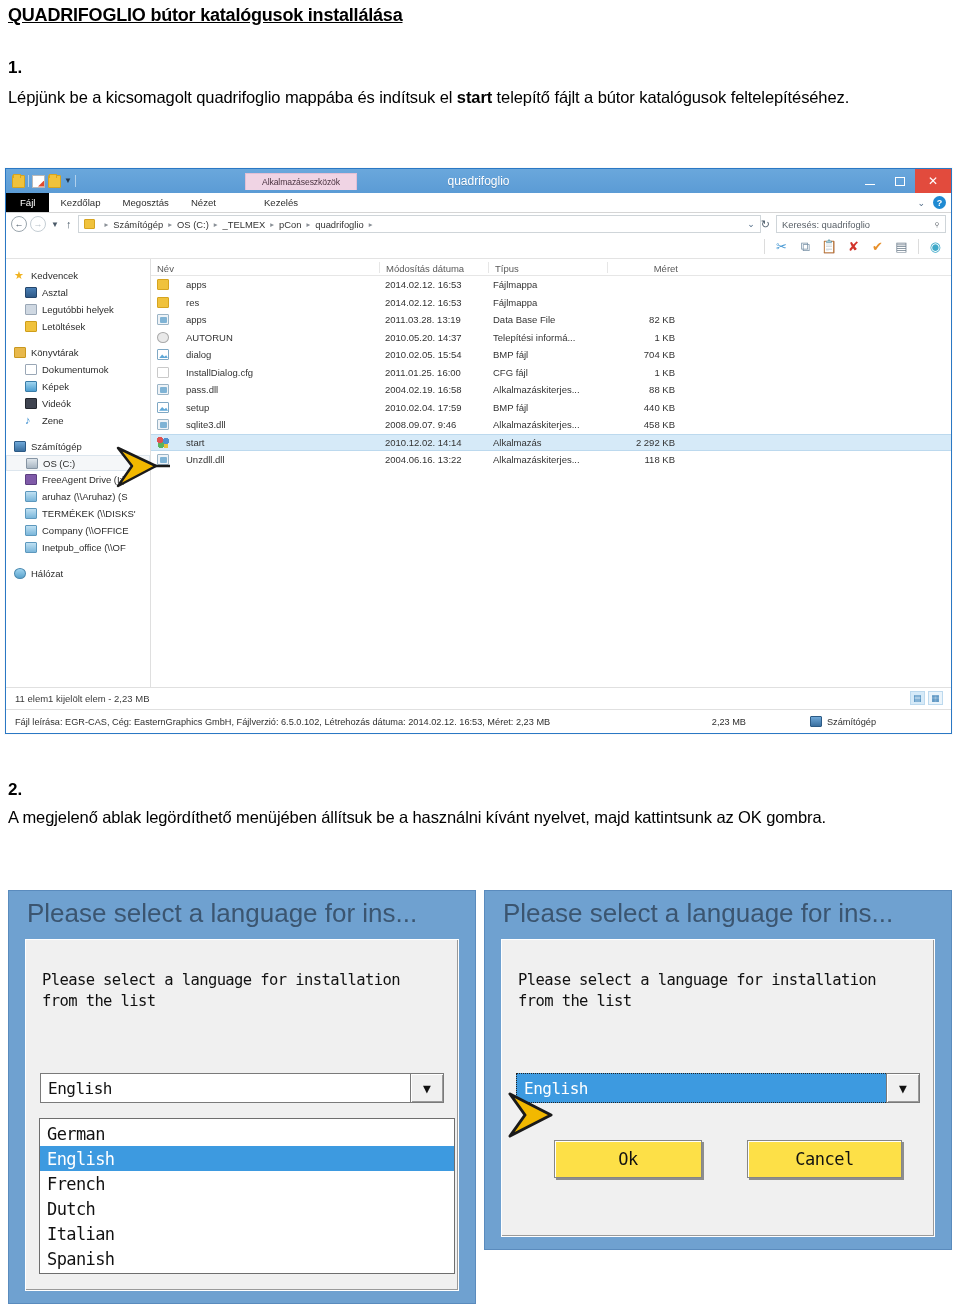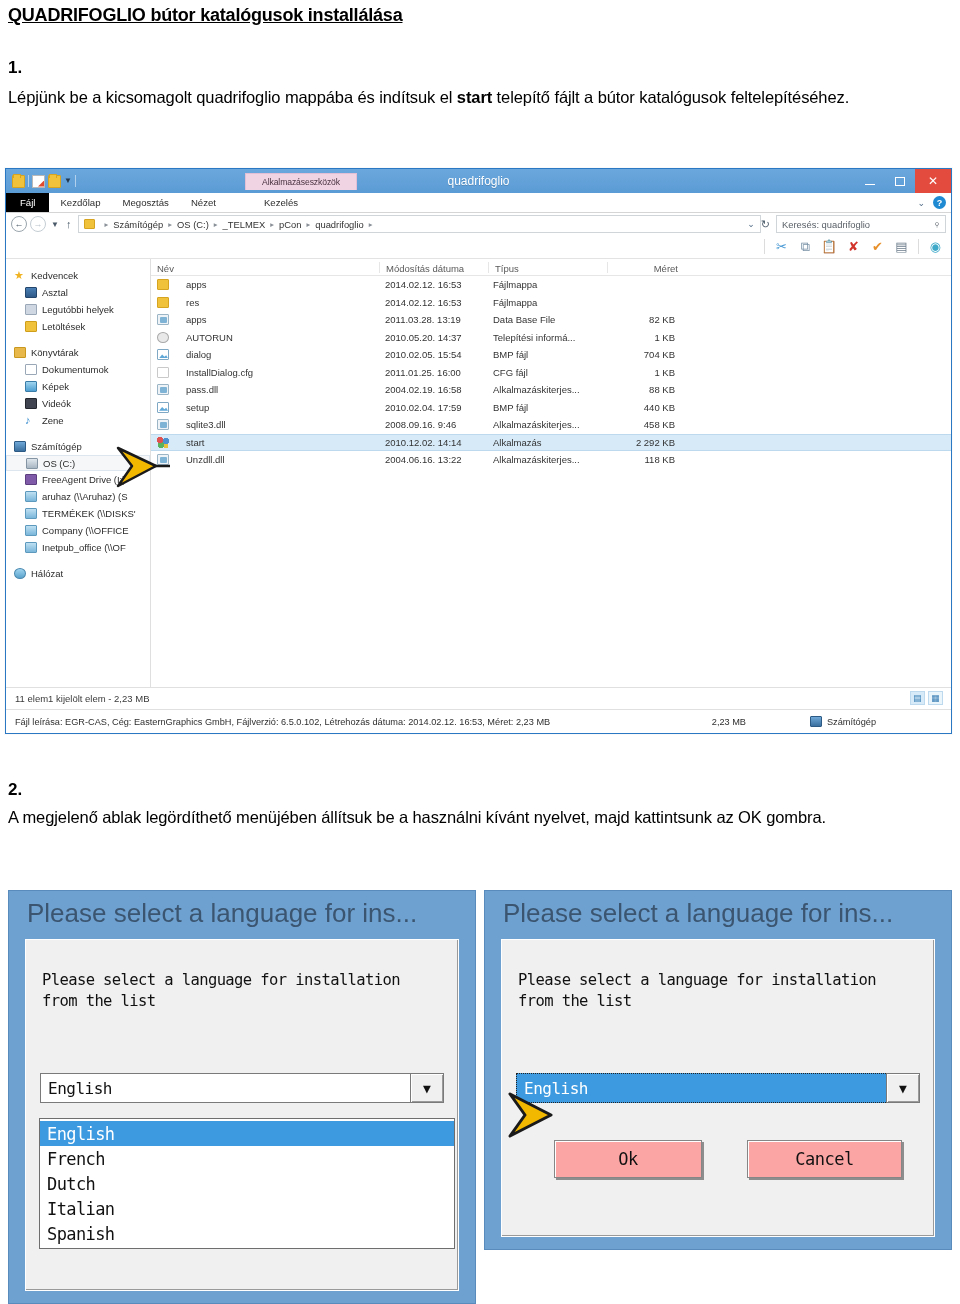--- a/index.html
+++ b/index.html
@@ -310,21 +310,21 @@
     padding:2px 0;
   }
   .dd-item{
     height:25px; display:flex; align-items:center; padding-left:7px;
     font-size:17px; color:#111; letter-spacing:-0.6px;
     font-family:"DejaVu Sans Mono", monospace;
   }
   .dd-item.sel{ background:#3d9ae0; color:#ffffff; }
   .dlg-btn{
     position:absolute; height:38px;
-    background:#fca5a5;
+    background:#fde047;
     border:1px solid #868686;
     box-shadow: inset 1px 1px 0 #ffffff, 2px 2px 0 #8d8d8d;
     display:flex; align-items:center; justify-content:center;
     font-size:17px; color:#111; letter-spacing:-0.5px;
     font-family:"DejaVu Sans Mono", monospace;
   }
 </style>
 </head>
 <body>
 
@@ -576,21 +576,21 @@
           </div>
         <div class="c c-date">2010.02.04. 17:59</div>
         <div class="c c-type">BMP fájl</div>
         <div class="c c-size">440 KB</div>
       </div>
       <div class="lp-row">
         <div class="c c-name cellname">
             <span class="fico fi-db"></span>
             <span>sqlite3.dll</span>
           </div>
-        <div class="c c-date">2008.09.16. 9:46</div>
+        <div class="c c-date">2008.09.07. 9:46</div>
         <div class="c c-type">Alkalmazáskiterjes...</div>
         <div class="c c-size">458 KB</div>
       </div>
       <div class="lp-row selected">
         <div class="c c-name cellname">
             <span class="fico fi-exe"></span>
             <span>start</span>
           </div>
         <div class="c c-date">2010.12.02. 14:14</div>
         <div class="c c-type">Alkalmazás</div>
@@ -644,20 +644,21 @@
     <div class="dlg-msg">
       <span>Please select a language for installation</span><br>
       <span>from the list</span>
     </div>
     <div class="combo" style="top:133px;">
       <div class="combo-field">English</div>
       <div class="combo-btn">▼</div>
     </div>
   </div>
   <div class="dropdown" style="left:30px; top:227px; width:416px;">
+    <div class="dd-item">German</div>
     <div class="dd-item sel">English</div>
     <div class="dd-item">French</div>
     <div class="dd-item">Dutch</div>
     <div class="dd-item">Italian</div>
     <div class="dd-item">Spanish</div>
   </div>
 </div>
 
 <div class="lang-dlg" style="left:484px; top:890px; width:468px; height:360px;">
   <div class="dlg-title">Please select a language for ins...</div>

